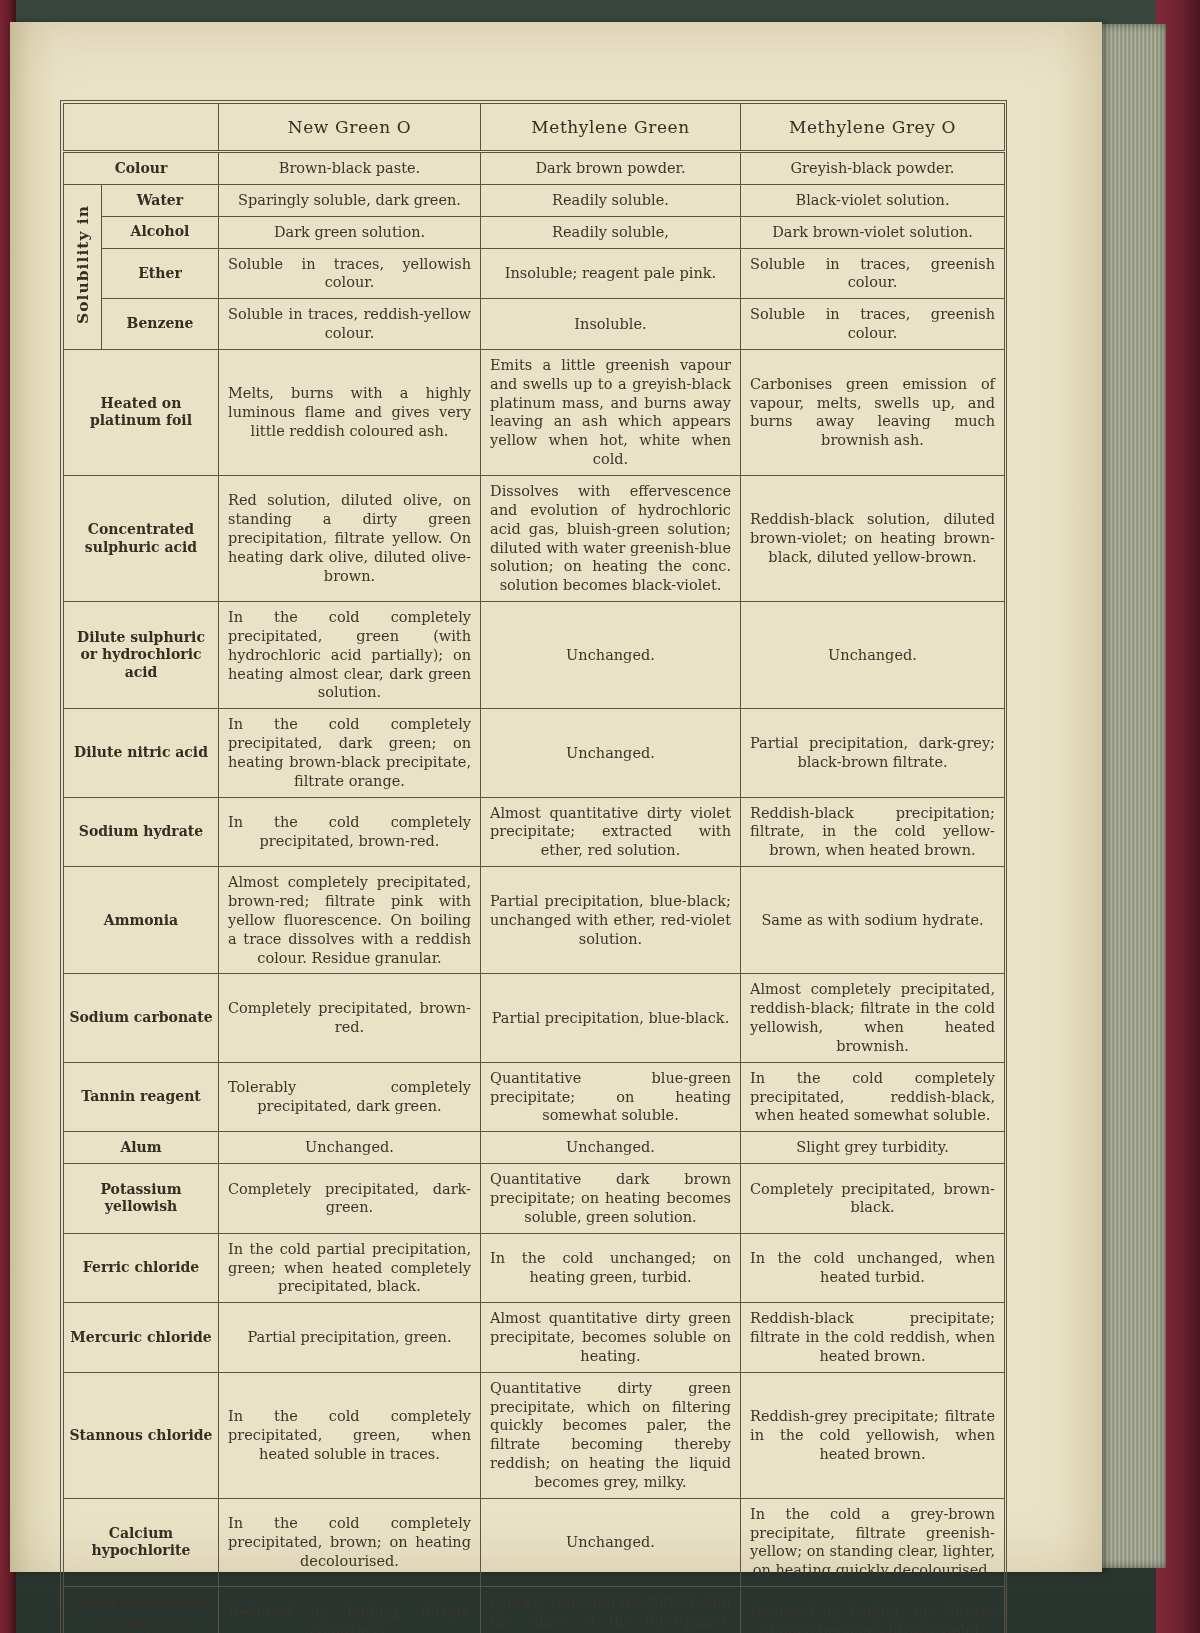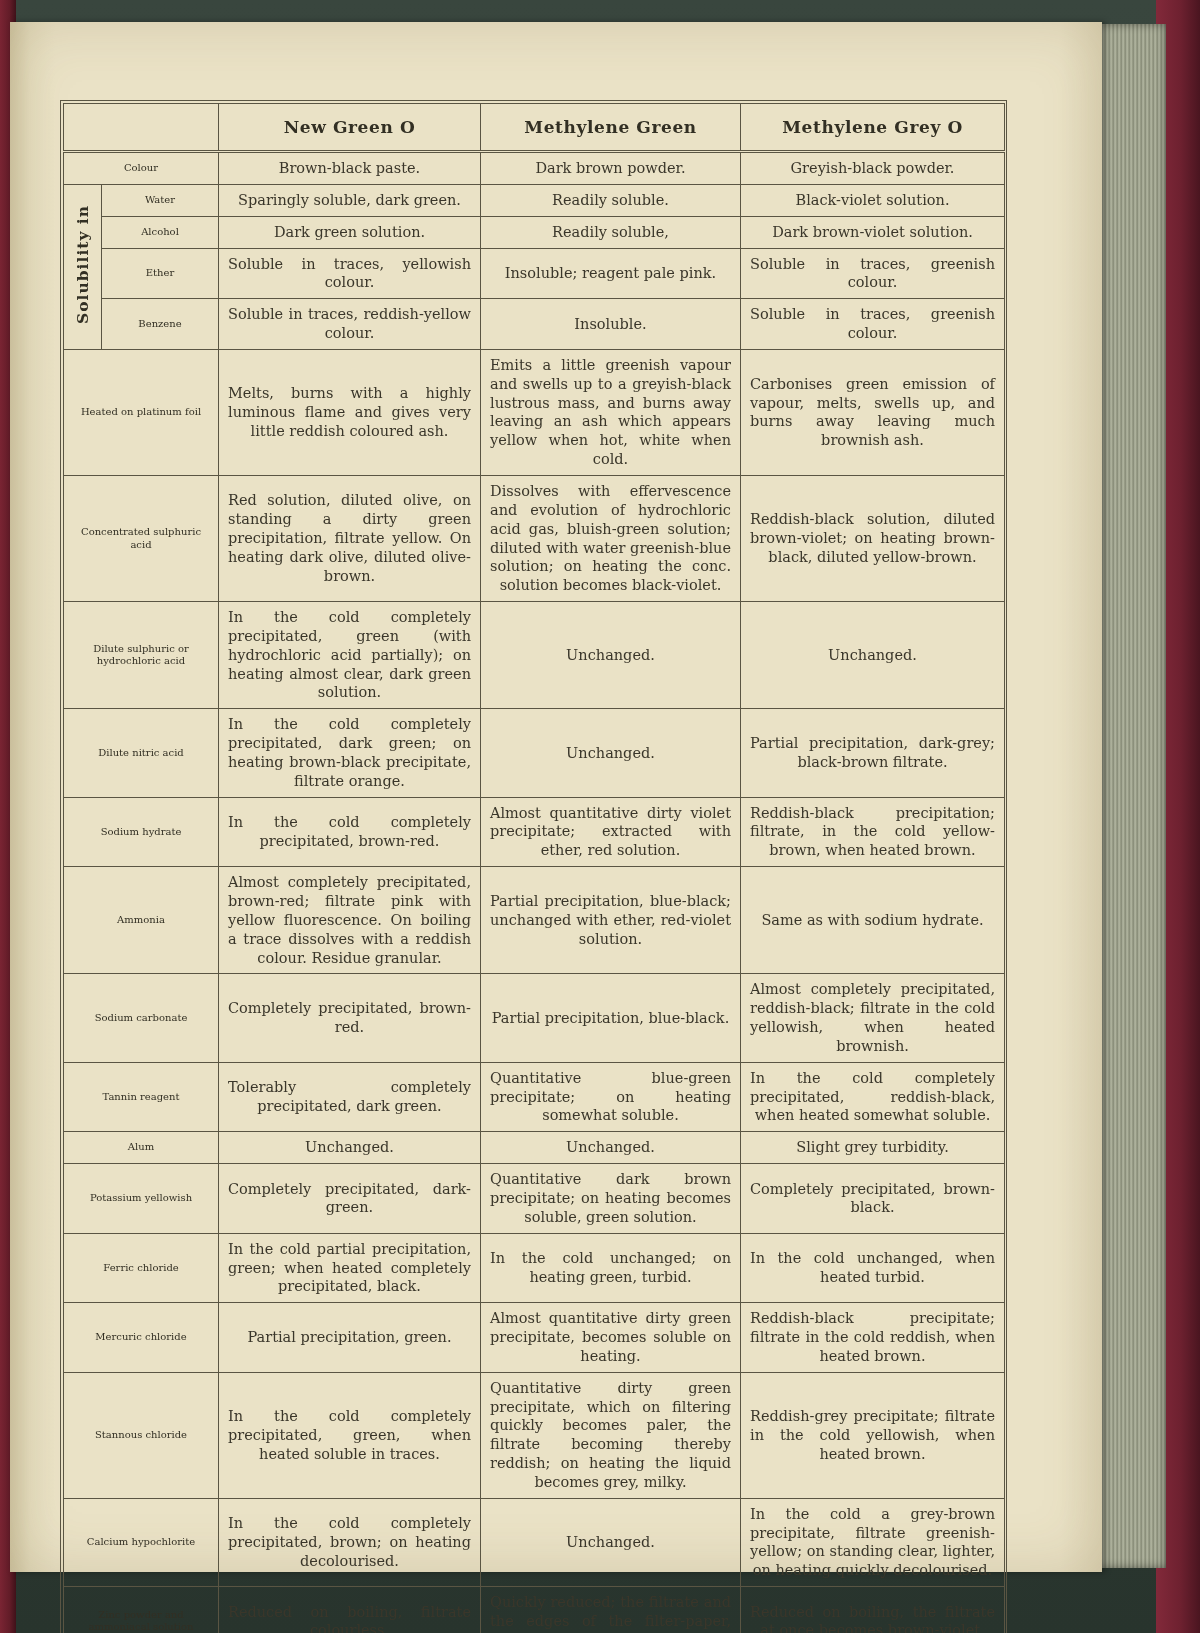--- a/index.html
+++ b/index.html
@@ -13,23 +13,23 @@
   .page-edges{position:absolute;left:1098px;top:24px;width:68px;height:1544px;z-index:2;
               background:repeating-linear-gradient(90deg,#a2a692 0px,#b0b49e 2px,#7d816d 3px,#9a9e8a 4px);
               box-shadow:inset 0 0 10px rgba(0,0,0,.45);}
   .page{position:absolute;left:10px;top:22px;width:1092px;height:1550px;z-index:3;
         background:linear-gradient(90deg,#d3c9a6 0px,#e4dcbd 20px,#eae2c6 45px,#eae2c6 96%,#e0d7b8 100%);
         box-shadow:inset 0 0 60px rgba(110,90,50,.18), 3px 0 6px rgba(0,0,0,.35);}
   .table-frame{margin:78px 0 0 50px;width:947px;border:1px solid #5a5543;padding:2px;box-sizing:border-box;}
   table.cmp{border-collapse:collapse;width:100%;color:#3a362a;table-layout:fixed;}
   .cmp th,.cmp td{border:1px solid #5a5543;vertical-align:middle;}
   .cmp thead th{border-bottom:3px double #5a5543;padding:13px 6px;font-size:17px;
-                letter-spacing:.6px;color:#322f23;font-weight:bold;}
+                letter-spacing:.6px;color:#322f23;font-weight:normal;}
   .cmp td{padding:6px 9px;font-size:14.5px;line-height:1.3;text-align:justify;text-align-last:center;}
-  .rowlabel{font-weight:normal;font-size:10px;text-align:center;text-align-last:center;
+  .rowlabel{font-weight:bold;font-size:14px;text-align:center;text-align-last:center;
             padding:4px 5px;line-height:1.25;color:#322f23;}
   .lab-sep{border-right:3px double #5a5543;}
   .group-label{padding:2px;}
   .vert{display:inline-block;writing-mode:vertical-rl;transform:rotate(180deg);
         font-weight:bold;font-size:15.5px;letter-spacing:1px;white-space:nowrap;color:#322f23;}
 </style>
 </head>
 <body>
 
 <div class="scene">
@@ -85,21 +85,21 @@
           </tr>
           <tr>
             <th class="rowlabel lab-sep">Benzene</th>
             <td>Soluble in traces, reddish-yellow colour.</td>
             <td>Insoluble.</td>
             <td>Soluble in traces, greenish colour.</td>
           </tr>
           <tr>
             <th class="rowlabel lab-sep" colspan="2">Heated on platinum foil</th>
             <td>Melts, burns with a highly luminous flame and gives very little reddish coloured ash.</td>
-            <td>Emits a little greenish vapour and swells up to a greyish-black lustrous mass, and burns away leaving an ash which appears yellow when hot, white when cold.</td>
+            <td>Emits a little greenish vapour and swells up to a greyish-black platinum mass, and burns away leaving an ash which appears yellow when hot, white when cold.</td>
             <td>Carbonises green emission of vapour, melts, swells up, and burns away leaving much brownish ash.</td>
           </tr>
           <tr>
             <th class="rowlabel lab-sep" colspan="2">Concentrated sulphuric acid</th>
             <td>Red solution, diluted olive, on standing a dirty green precipitation, filtrate yellow. On heating dark olive, diluted olive-brown.</td>
             <td>Dissolves with effervescence and evolution of hydrochloric acid gas, bluish-green solution; diluted with water greenish-blue solution; on heating the conc. solution becomes black-violet.</td>
             <td>Reddish-black solution, diluted brown-violet; on heating brown-black, diluted yellow-brown.</td>
           </tr>
           <tr>
             <th class="rowlabel lab-sep" colspan="2">Dilute sulphuric or hydrochloric acid</th>

